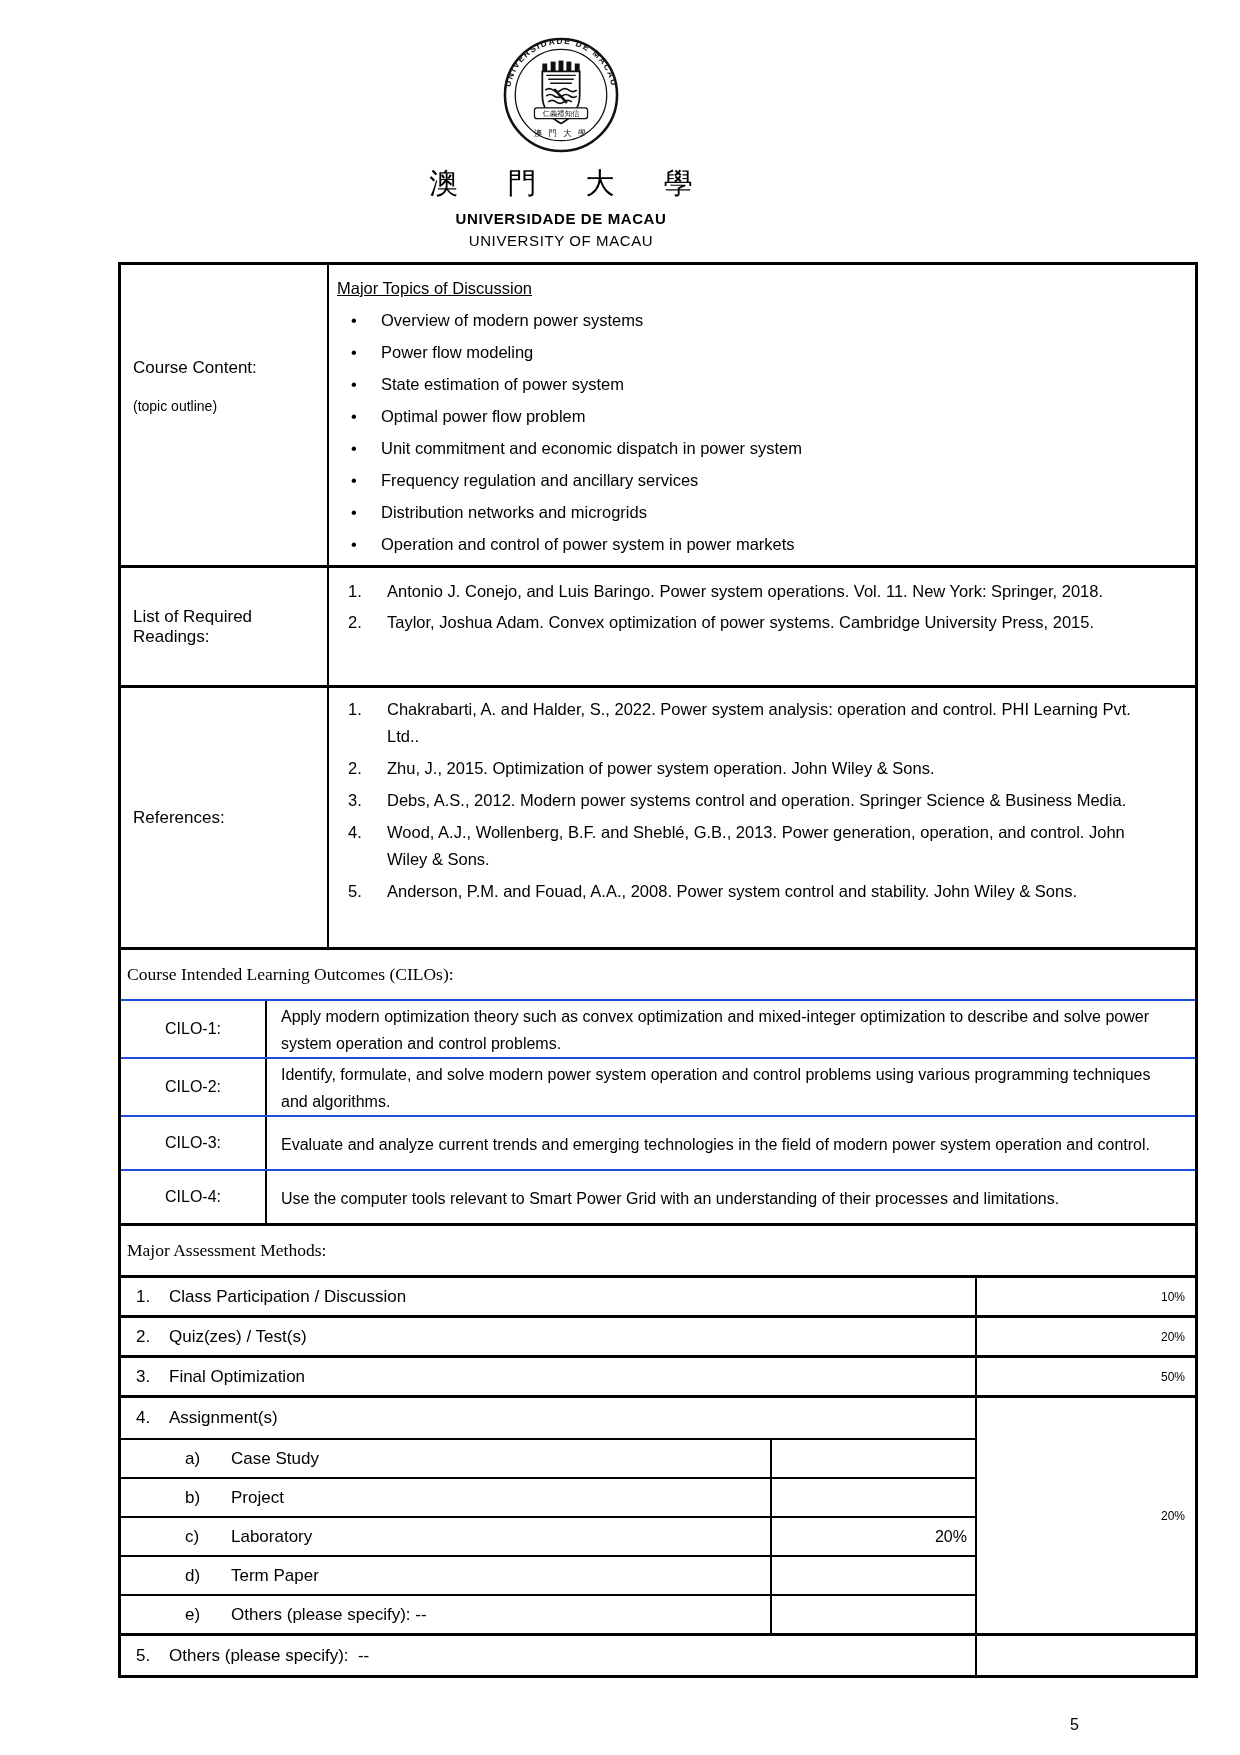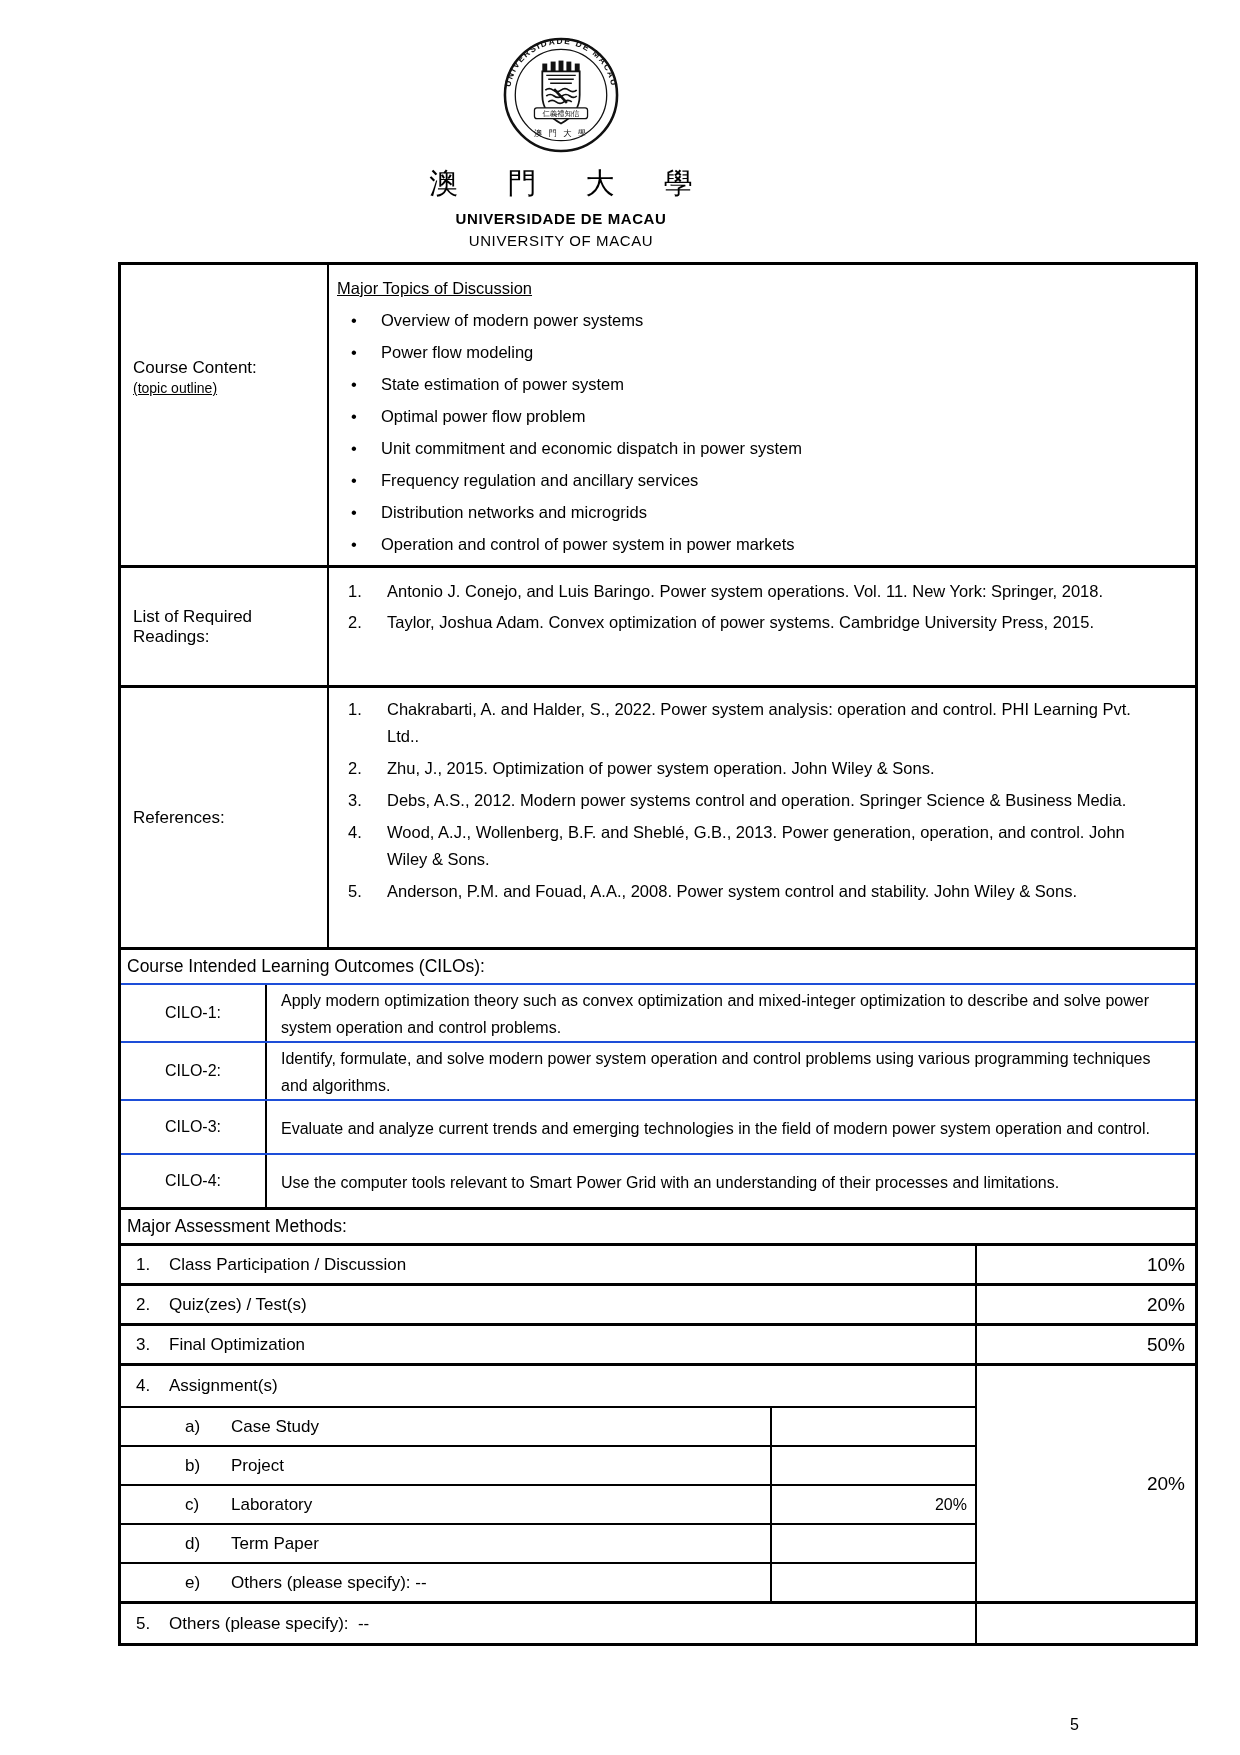--- a/index.html
+++ b/index.html
@@ -19,53 +19,53 @@
        background:#fff;}
   .row{display:flex;box-sizing:border-box;}
   .bt2{border-top:2px solid #1d4ed8;}
   .bt3{border-top:3px solid #000;}
 
   
   .lcell{width:208px;border-right:2px solid #000;box-sizing:border-box;display:flex;
          flex-direction:column;justify-content:center;padding:0 8px 0 12px;}
   .ccell{flex:1;box-sizing:border-box;}
   .lmain{font-size:17px;}
-  .lsub{font-size:14px;margin-top:2px;text-decoration:underline;}
+  .lsub{font-size:14px;margin-top:20px;}
   .h-content{min-height:300px;}
   .h-content .lcell{justify-content:flex-start;padding-top:93px;}
   .h-read{min-height:120px;}
   .h-ref{min-height:262px;}
 
   .topics{padding:7px 28px 0 8px;}
   .topics-heading{font-size:16.5px;text-decoration:underline;line-height:32px;}
   .bullet-row{line-height:32px;font-size:16.5px;padding-left:14px;}
   .bullet-row .b{display:inline-block;width:30px;}
 
   .numlist{padding:8px 42px 6px 0;}
   .oli{position:relative;padding-left:58px;font-size:16.5px;line-height:27px;margin-bottom:5px;}
   .oli .n{position:absolute;left:19px;}
   .numlist-read{padding-top:9px;}
   .numlist-read .oli{line-height:28px;margin-bottom:3px;}
 
   
-  .wide-hdr{height:36px;display:flex;align-items:center;padding-left:6px;font-size:17.5px;box-sizing:border-box;}
+  .wide-hdr{height:52px;display:flex;align-items:center;padding-left:6px;font-size:17.5px;box-sizing:border-box;font-family:Liberation Serif, serif;}
 
   
   .c-label{width:146px;border-right:2px solid #000;box-sizing:border-box;display:flex;
            align-items:center;justify-content:center;font-size:16px;}
   .c-text{flex:1;padding:2px 14px 0 14px;font-size:16px;line-height:27px;display:flex;align-items:center;}
   .h-cilo{min-height:54px;}
 
   
   .a-row{height:40px;}
   .a-label{flex:1;display:flex;align-items:center;padding-left:15px;font-size:17px;}
   .a-label .num{display:inline-block;width:33px;flex:none;}
   .a-label span{white-space:pre-wrap;}
   .a-pct{width:220px;border-left:2px solid #000;box-sizing:border-box;display:flex;
-         align-items:center;justify-content:flex-end;padding-right:10px;font-size:19px;padding-left:17px;}
+         align-items:center;justify-content:flex-end;padding-right:10px;font-size:12px;padding-left:17px;}
   .grp-left{flex:1;display:flex;flex-direction:column;}
   .grp-hdr{height:40px;display:flex;align-items:center;padding-left:15px;font-size:17px;}
   .grp-hdr .num{display:inline-block;width:33px;}
   .sub-row{display:flex;border-top:2px solid #000;height:39px;box-sizing:border-box;}
   .sub-label{flex:1;display:flex;align-items:center;padding-left:64px;font-size:17px;}
   .sub-label .snum{display:inline-block;width:46px;flex:none;}
   .sub-mini{width:205px;border-left:2px solid #000;box-sizing:border-box;display:flex;
             align-items:center;justify-content:flex-end;padding-right:8px;font-size:16px;}
   .h-row5{height:42px;}
 

